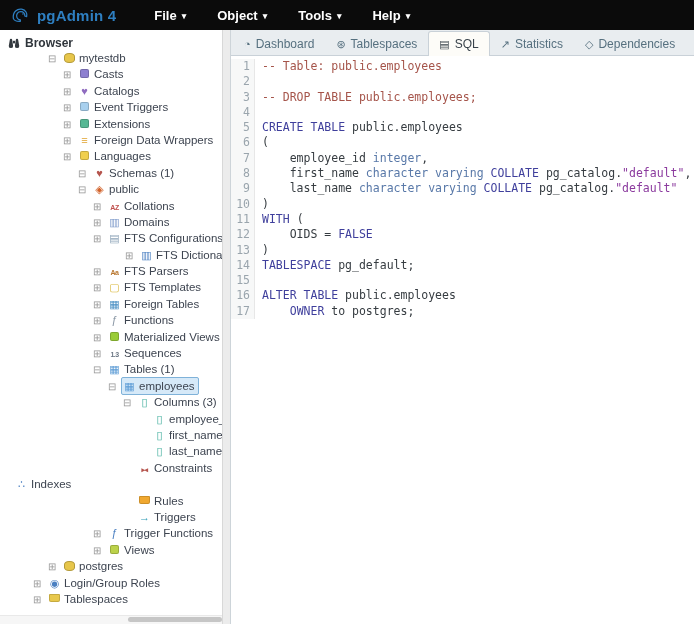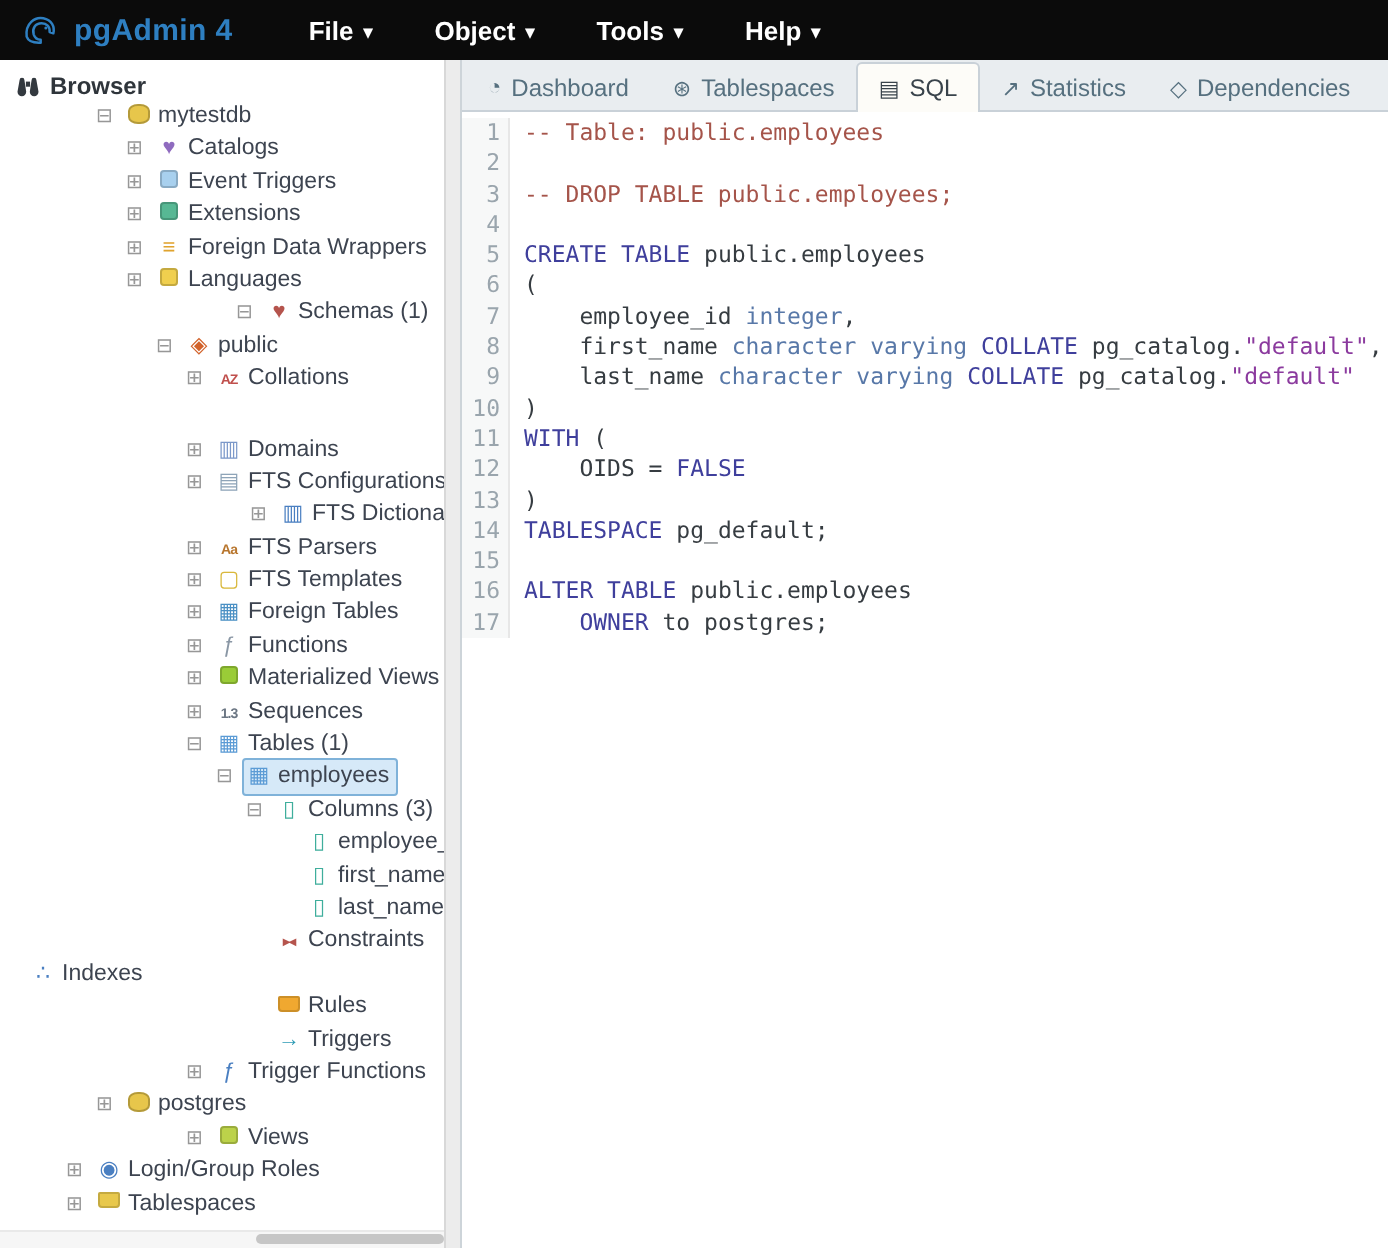--- a/index.html
+++ b/index.html
@@ -91,50 +91,51 @@
           <svg width="12" height="11" viewBox="0 0 16 14">
             <path d="M1 10.2 A2.9 2.9 0 1 0 6.8 10.2 L5.6 2.4 A1.6 1.6 0 0 0 2.4 2.4 Z" fill="#33393f"></path>
             <path d="M9.2 10.2 A2.9 2.9 0 1 0 15 10.2 L13.6 2.4 A1.6 1.6 0 0 0 10.4 2.4 Z" fill="#33393f"></path>
             <rect x="6.6" y="3.4" width="2.8" height="3.4" fill="#33393f"></rect>
           </svg>
         </span>
         <span>Browser</span>
       </div>
       <div class="tree">
           <div class="tree-row" style="padding-left: 48px;"><span class="expander">⊟</span><span class="row-core"><span class="ticon"><span class="ishape cylinder" style="background: rgb(231, 198, 75);"></span></span><span class="tree-label">mytestdb</span></span></div>
+          <div class="tree-row" style="padding-left: 63px;"><span class="expander">⊞</span><span class="row-core"><span class="ticon"><span class="ishape square" style="background: rgb(141, 127, 208);"></span></span><span class="tree-label">Casts</span></span></div>
           <div class="tree-row" style="padding-left: 63px;"><span class="expander">⊞</span><span class="row-core"><span class="ticon" style="color: rgb(143, 107, 191);">♥</span><span class="tree-label">Catalogs</span></span></div>
           <div class="tree-row" style="padding-left: 63px;"><span class="expander">⊞</span><span class="row-core"><span class="ticon"><span class="ishape square" style="background: rgb(168, 208, 238);"></span></span><span class="tree-label">Event Triggers</span></span></div>
           <div class="tree-row" style="padding-left: 63px;"><span class="expander">⊞</span><span class="row-core"><span class="ticon"><span class="ishape square" style="background: rgb(87, 184, 148);"></span></span><span class="tree-label">Extensions</span></span></div>
           <div class="tree-row" style="padding-left: 63px;"><span class="expander">⊞</span><span class="row-core"><span class="ticon" style="color: rgb(224, 163, 46);">≡</span><span class="tree-label">Foreign Data Wrappers</span></span></div>
           <div class="tree-row" style="padding-left: 63px;"><span class="expander">⊞</span><span class="row-core"><span class="ticon"><span class="ishape square" style="background: rgb(240, 207, 78);"></span></span><span class="tree-label">Languages</span></span></div>
-          <div class="tree-row" style="padding-left: 78px; margin-left: 40px;"><span class="expander">⊟</span><span class="row-core"><span class="ticon" style="color: rgb(181, 84, 77);">♥</span><span class="tree-label">Schemas (1)</span></span></div>
+          <div class="tree-row" style="padding-left: 78px;"><span class="expander">⊟</span><span class="row-core"><span class="ticon" style="color: rgb(181, 84, 77);">♥</span><span class="tree-label">Schemas (1)</span></span></div>
           <div class="tree-row" style="padding-left: 78px;"><span class="expander">⊟</span><span class="row-core"><span class="ticon" style="color: rgb(210, 98, 42);">◈</span><span class="tree-label">public</span></span></div>
           <div class="tree-row" style="padding-left: 93px;"><span class="expander">⊞</span><span class="row-core"><span class="ticon small" style="color: rgb(192, 80, 77);">AZ</span><span class="tree-label">Collations</span></span></div>
-          <div class="tree-row" style="padding-left: 93px; margin-top: 19px;"><span class="expander">⊞</span><span class="row-core"><span class="ticon" style="color: rgb(123, 152, 201);">▥</span><span class="tree-label">Domains</span></span></div>
+          <div class="tree-row" style="padding-left: 93px;"><span class="expander">⊞</span><span class="row-core"><span class="ticon" style="color: rgb(123, 152, 201);">▥</span><span class="tree-label">Domains</span></span></div>
           <div class="tree-row" style="padding-left: 93px;"><span class="expander">⊞</span><span class="row-core"><span class="ticon" style="color: rgb(142, 164, 184);">▤</span><span class="tree-label">FTS Configurations</span></span></div>
           <div class="tree-row" style="padding-left: 93px; margin-left: 32px;"><span class="expander">⊞</span><span class="row-core"><span class="ticon" style="color: rgb(74, 127, 193);">▥</span><span class="tree-label">FTS Dictionaries</span></span></div>
           <div class="tree-row" style="padding-left: 93px;"><span class="expander">⊞</span><span class="row-core"><span class="ticon small" style="color: rgb(184, 118, 46);">Aa</span><span class="tree-label">FTS Parsers</span></span></div>
           <div class="tree-row" style="padding-left: 93px;"><span class="expander">⊞</span><span class="row-core"><span class="ticon" style="color: rgb(217, 184, 60);">▢</span><span class="tree-label">FTS Templates</span></span></div>
           <div class="tree-row" style="padding-left: 93px;"><span class="expander">⊞</span><span class="row-core"><span class="ticon" style="color: rgb(74, 144, 196);">▦</span><span class="tree-label">Foreign Tables</span></span></div>
           <div class="tree-row" style="padding-left: 93px;"><span class="expander">⊞</span><span class="row-core"><span class="ticon" style="color: rgb(138, 151, 165);">ƒ</span><span class="tree-label">Functions</span></span></div>
           <div class="tree-row" style="padding-left: 93px;"><span class="expander">⊞</span><span class="row-core"><span class="ticon"><span class="ishape square" style="background: rgb(154, 204, 55);"></span></span><span class="tree-label">Materialized Views</span></span></div>
           <div class="tree-row" style="padding-left: 93px;"><span class="expander">⊞</span><span class="row-core"><span class="ticon small" style="color: rgb(107, 118, 131);">1.3</span><span class="tree-label">Sequences</span></span></div>
           <div class="tree-row" style="padding-left: 93px;"><span class="expander">⊟</span><span class="row-core"><span class="ticon" style="color: rgb(91, 155, 213);">▦</span><span class="tree-label">Tables (1)</span></span></div>
           <div class="tree-row" style="padding-left: 108px;"><span class="expander">⊟</span><span class="row-core selected"><span class="ticon" style="color: rgb(91, 155, 213);">▦</span><span class="tree-label">employees</span></span></div>
           <div class="tree-row" style="padding-left: 123px;"><span class="expander">⊟</span><span class="row-core"><span class="ticon" style="color: rgb(63, 174, 156);">▯</span><span class="tree-label">Columns (3)</span></span></div>
           <div class="tree-row" style="padding-left: 138px;"><span class="expander"></span><span class="row-core"><span class="ticon" style="color: rgb(63, 174, 156);">▯</span><span class="tree-label">employee_id</span></span></div>
           <div class="tree-row" style="padding-left: 138px;"><span class="expander"></span><span class="row-core"><span class="ticon" style="color: rgb(63, 174, 156);">▯</span><span class="tree-label">first_name</span></span></div>
           <div class="tree-row" style="padding-left: 138px;"><span class="expander"></span><span class="row-core"><span class="ticon" style="color: rgb(63, 174, 156);">▯</span><span class="tree-label">last_name</span></span></div>
           <div class="tree-row" style="padding-left: 123px;"><span class="expander"></span><span class="row-core"><span class="ticon small" style="color: rgb(181, 84, 77);">▸◂</span><span class="tree-label">Constraints</span></span></div>
           <div class="tree-row" style=""><span class="expander"></span><span class="row-core"><span class="ticon" style="color: rgb(74, 127, 193);">∴</span><span class="tree-label">Indexes</span></span></div>
           <div class="tree-row" style="padding-left: 123px;"><span class="expander"></span><span class="row-core"><span class="ticon"><span class="ishape folder" style="background: rgb(240, 168, 48);"></span></span><span class="tree-label">Rules</span></span></div>
           <div class="tree-row" style="padding-left: 123px;"><span class="expander"></span><span class="row-core"><span class="ticon" style="color: rgb(46, 155, 181);">→</span><span class="tree-label">Triggers</span></span></div>
           <div class="tree-row" style="padding-left: 93px;"><span class="expander">⊞</span><span class="row-core"><span class="ticon" style="color: rgb(74, 127, 193);">ƒ</span><span class="tree-label">Trigger Functions</span></span></div>
+          <div class="tree-row" style="padding-left: 93px;"><span class="expander">⊞</span><span class="row-core"><span class="ticon"><span class="ishape square" style="background: rgb(188, 210, 74);"></span></span><span class="tree-label">Views</span></span></div>
           <div class="tree-row" style="padding-left: 48px;"><span class="expander">⊞</span><span class="row-core"><span class="ticon"><span class="ishape cylinder" style="background: rgb(231, 198, 75);"></span></span><span class="tree-label">postgres</span></span></div>
-          <div class="tree-row" style="padding-left: 93px;"><span class="expander">⊞</span><span class="row-core"><span class="ticon"><span class="ishape square" style="background: rgb(188, 210, 74);"></span></span><span class="tree-label">Views</span></span></div>
           <div class="tree-row" style="padding-left: 33px;"><span class="expander">⊞</span><span class="row-core"><span class="ticon" style="color: rgb(74, 127, 193);">◉</span><span class="tree-label">Login/Group Roles</span></span></div>
           <div class="tree-row" style="padding-left: 33px;"><span class="expander">⊞</span><span class="row-core"><span class="ticon"><span class="ishape folder" style="background: rgb(232, 200, 76);"></span></span><span class="tree-label">Tablespaces</span></span></div>
         </div>
       <div class="hscroll">
         <div class="hthumb"></div>
       </div>
     </aside>
 
     <div class="divider"></div>
 

